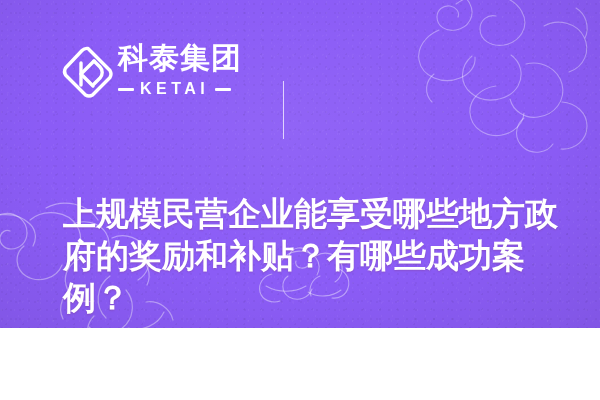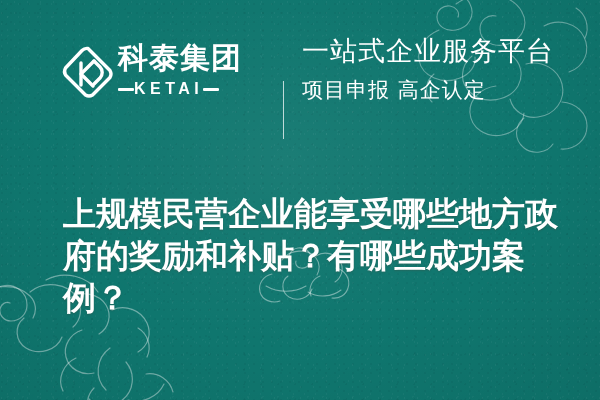--- a/index.html
+++ b/index.html
@@ -2,22 +2,22 @@
 <html lang="zh"><head>
 <meta charset="utf-8">
 <title>Banner</title>
 <style>
   html,body{margin:0;padding:0;}
   body{
     width:600px;height:400px;overflow:hidden;
     font-family:"Liberation Sans","DejaVu Sans",sans-serif;
   }
   #banner{
-    position:relative;width:600px;height:400px;overflow:hidden;
-    background:#0f766e;
+    position:relative;width:600px;height:328px;overflow:hidden;
+    background:#8b5cf6;
   }
   
   #noise{
     position:absolute;inset:0;
     background-image:
       radial-gradient(circle at 12% 18%, rgba(255,255,255,.05) 0 1px, transparent 1px),
       radial-gradient(circle at 37% 62%, rgba(0,0,0,.05) 0 1px, transparent 1px),
       radial-gradient(circle at 68% 31%, rgba(255,255,255,.045) 0 1px, transparent 1px),
       radial-gradient(circle at 85% 77%, rgba(0,0,0,.045) 0 1px, transparent 1px),
       radial-gradient(circle at 52% 88%, rgba(255,255,255,.04) 0 1px, transparent 1px),
@@ -38,21 +38,21 @@
   #header{position:absolute;left:0;top:34px;width:600px;height:80px;}
   #logo-lockup{position:absolute;left:60px;top:8px;width:216px;height:64px;}
   #logo-mark{position:absolute;left:0;top:3px;}
   #logo-wordmark{position:absolute;left:58px;top:0px;width:158px;height:60px;}
   #logo-cn{
     position:absolute;left:0;top:-1px;width:158px;
     color:#fff;font-size:30px;font-weight:700;letter-spacing:1px;
     line-height:34px;white-space:nowrap;
     font-family:"DejaVu Sans","Liberation Sans",sans-serif;
   }
-  #logo-latin-row{position:absolute;left:0;top:38px;width:158px;height:18px;display:flex;align-items:center;gap:0;}
+  #logo-latin-row{position:absolute;left:0;top:38px;width:158px;height:18px;display:flex;align-items:center;gap:6px;}
   .dash{height:3px;background:#fff;flex:0 0 16px;border-radius:1px;}
   #logo-latin{
     color:#fff;font-size:16px;font-weight:700;letter-spacing:4.5px;
     line-height:16px;white-space:nowrap;flex:0 0 auto;
   }
   #divider{position:absolute;left:283px;top:47px;width:1px;height:58px;background:rgba(255,255,255,.72);}
   #tagline-block{position:absolute;left:302px;top:0px;width:280px;}
   #tagline-main{
     color:#fff;font-size:27px;font-weight:300;letter-spacing:1px;
     line-height:34px;white-space:nowrap;
@@ -155,22 +155,18 @@
         <div id="logo-latin-row">
           <span class="dash"></span>
           <span id="logo-latin">KETAI</span>
           <span class="dash"></span>
         </div>
       </div>
     </div>
 
     <div id="divider"></div>
 
-    <div id="tagline-block">
-      <div id="tagline-main">一站式企业服务平台</div>
-      <div id="tagline-sub">项目申报 高企认定</div>
-    </div>
 
   </div>
 
   <h1 id="headline">上规模民营企业能享受哪些地方政府的奖励和补贴？有哪些成功案例？</h1>
 
 </div>
 
 </body></html>

